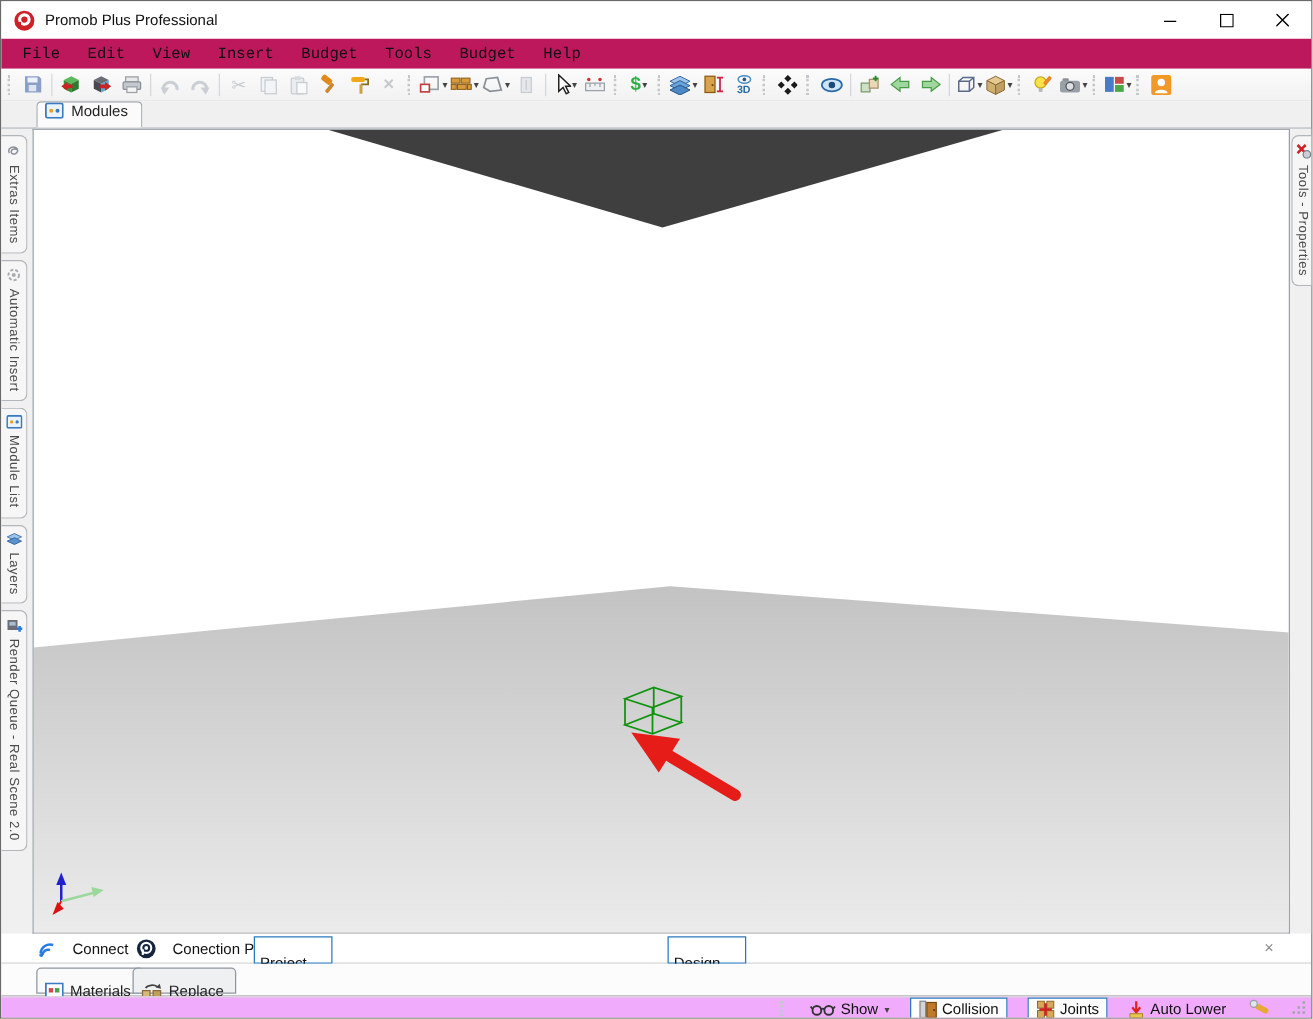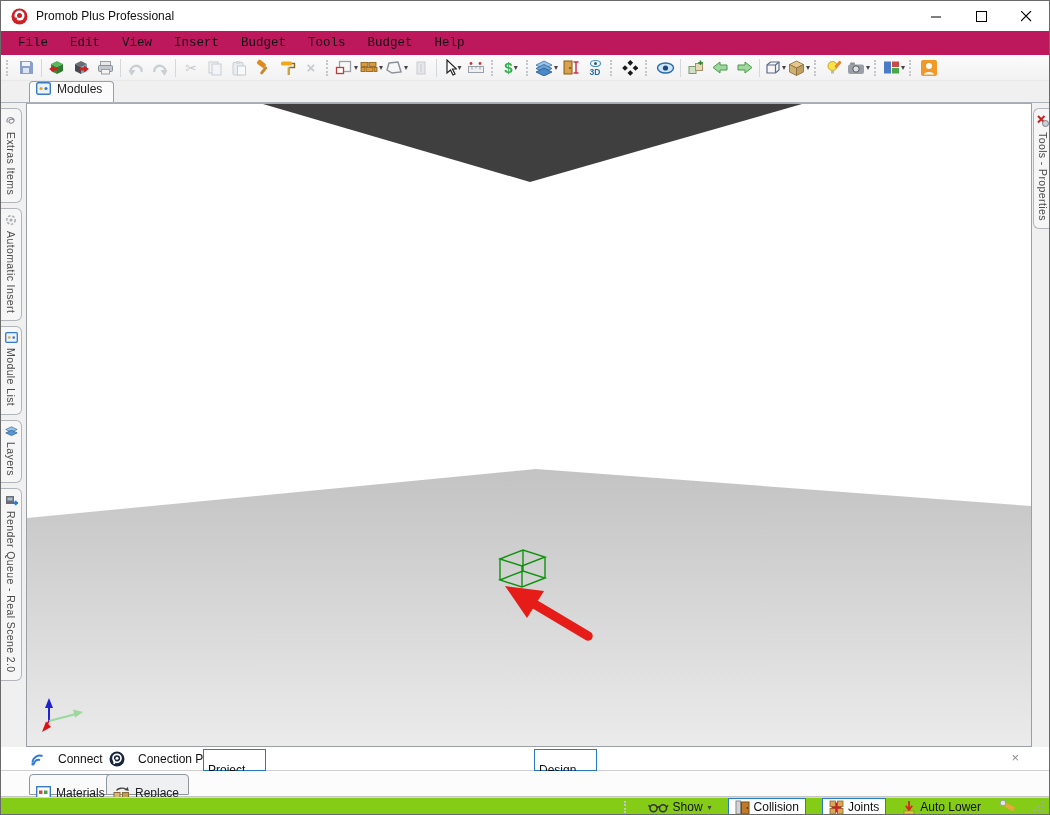--- a/index.html
+++ b/index.html
@@ -35,21 +35,21 @@
   
   .bottomtabs{position:absolute;top:746px;left:0;right:0;height:24px;background:#fff;border-bottom:1px solid #cfcfcf;box-sizing:border-box;}
   .btab{position:absolute;top:3px;height:18px;display:flex;align-items:center;gap:13px;font-size:12px;color:#111;}
   .seltab{border:1px solid #2a7ac0;background:#fff;padding:0 20px 0 4px;height:20px;top:2px;flex-direction:column;}
   .closex{position:absolute;right:30px;top:4px;font-size:13px;color:#8a8a8a;line-height:14px;}
   
   .paneltabs{position:absolute;top:770px;left:0;right:0;height:26px;background:#fcfcfc;border-bottom:1px solid #c5c5c5;box-sizing:border-box;}
   .ptab{position:absolute;top:3px;height:21px;display:flex;align-items:center;gap:5px;padding:16px 9px 0 6px;border:1px solid #8e969e;border-radius:4px 4px 0 0;font-size:12px;color:#222;background:#eff0f1;box-sizing:border-box;}
   .ptab.sel{background:#fafafa;}
   
-  .statusbar{position:absolute;top:796px;left:0;right:0;height:19px;background:#84cc16;border-top:1px solid #d8d8d8;box-sizing:border-box;display:flex;align-items:center;justify-content:flex-end;gap:16px;padding-right:4px;font-size:12px;color:#111;}
+  .statusbar{position:absolute;top:796px;left:0;right:0;height:19px;background:#f0abfc;border-top:1px solid #d8d8d8;box-sizing:border-box;display:flex;align-items:center;justify-content:flex-end;gap:16px;padding-right:4px;font-size:12px;color:#111;}
   .sbtn{display:flex;align-items:center;gap:4px;height:18px;padding:0 6px;border:1px solid #2a7ac0;background:#fdfdfd;box-sizing:border-box;}
   .sgroup{display:flex;align-items:center;gap:4px;}
 </style>
 </head>
 <body>
 
 <div class="app">
 
   <div class="titlebar">
     <span class="logo">

